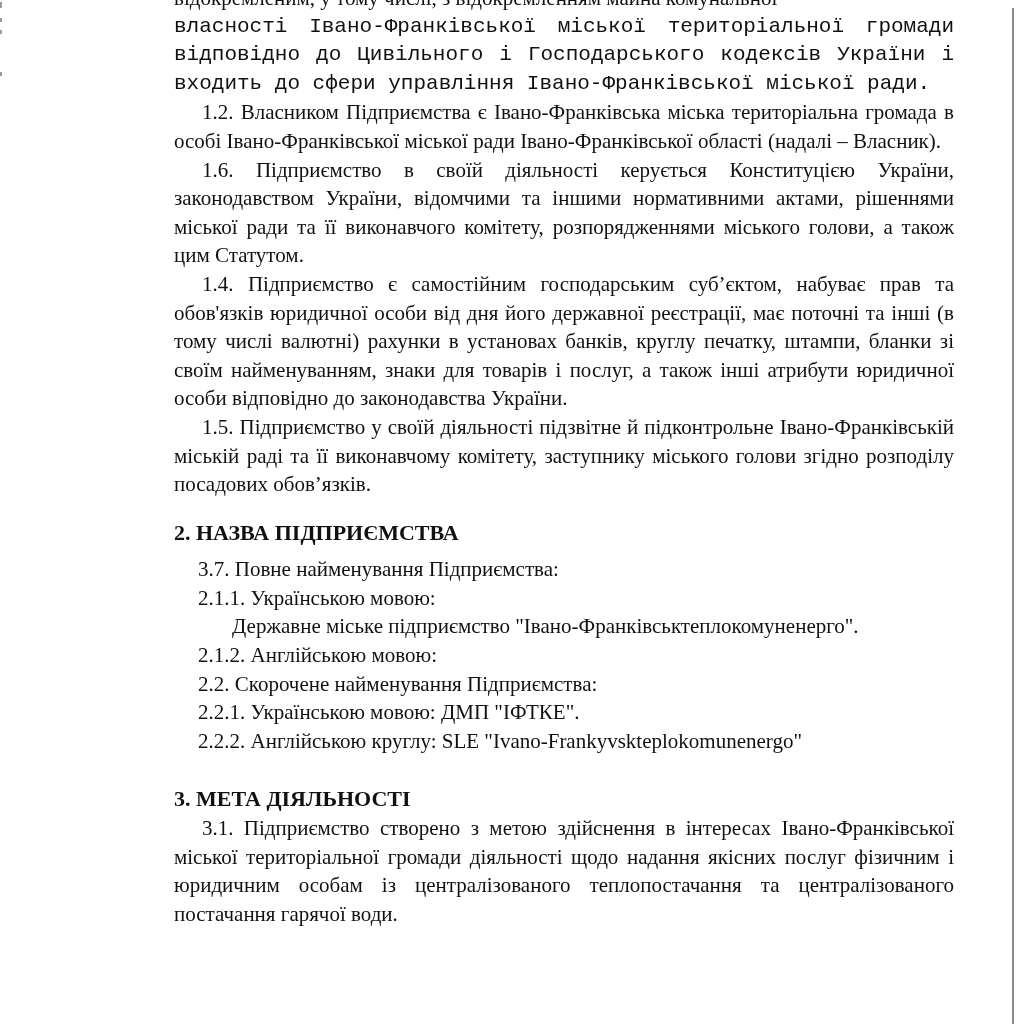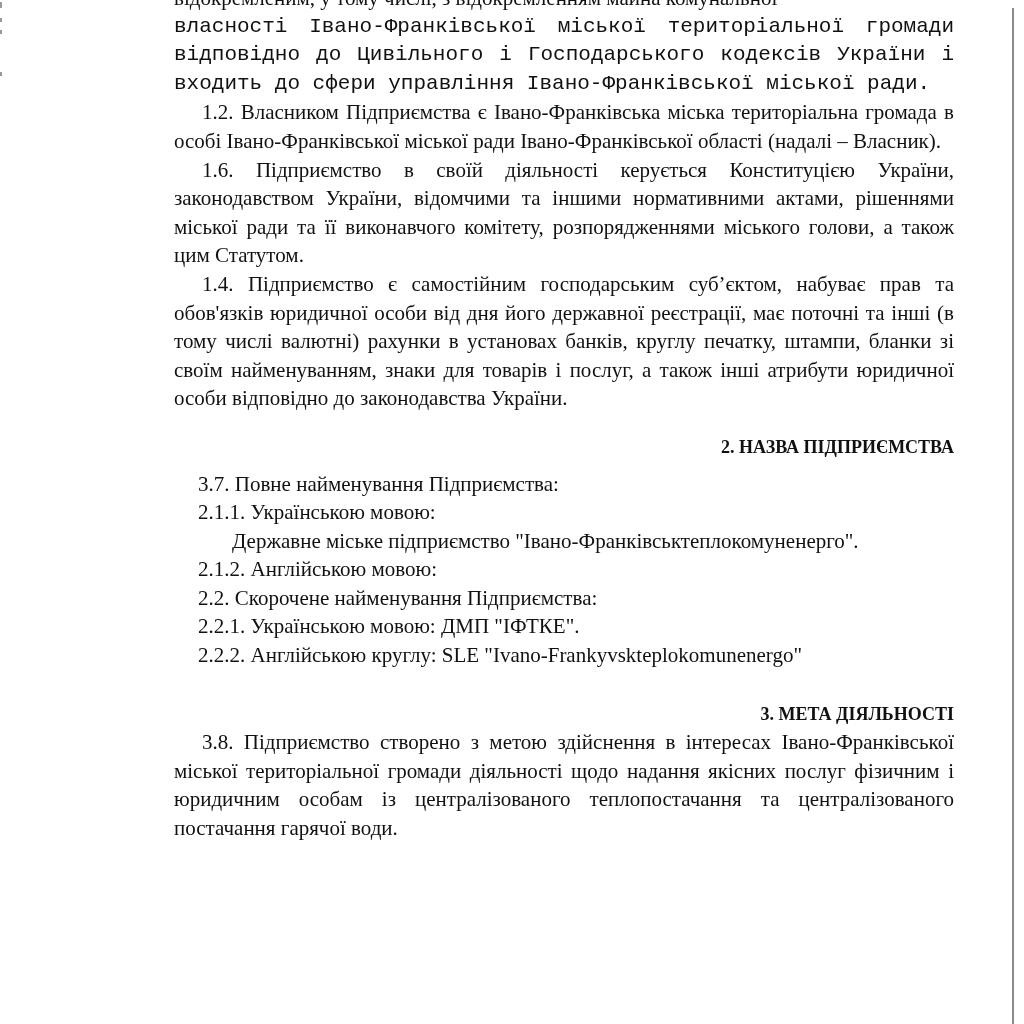--- a/index.html
+++ b/index.html
@@ -24,23 +24,23 @@
       line-height: 28.6px;
     }
     .para {
       margin: 0;
       text-align: justify;
       text-indent: 28px;
       text-align-last: left;
     }
     .heading {
       margin: 0;
-      text-align: right;
+      text-align: left;
       font-weight: bold;
-      font-size: 18px;
+      font-size: 22px;
       line-height: 28.6px;
     }
     .gap-before { margin-top: 20px; }
     .gap-after  { margin-bottom: 8px; }
     .line {
       margin: 0;
       white-space: nowrap;
     }
     .ind2 { padding-left: 58px; }
     .ind1b { padding-left: 24px; }
@@ -77,27 +77,28 @@
 </div>
 
 <div class="right-rule"></div>
 
 <div class="page">
   <p class="para" style="text-indent:0;">відокремленим, у тому числі, з відокремленням майна комунальної</p>
   <p class="para" style="text-indent:0;font-family:Liberation Mono, monospace;">власності Івано-Франківської міської територіальної громади відповідно до Цивільного і Господарського кодексів України і входить до сфери управління Івано-Франківської міської ради.</p>
   <p class="para">1.2. Власником Підприємства є Івано-Франківська міська територіальна громада в особі Івано-Франківської міської ради Івано-Франківської області (надалі – Власник).</p>
   <p class="para">1.6. Підприємство в своїй діяльності керується Конституцією України, законодавством України, відомчими та іншими нормативними актами, рішеннями міської ради та її виконавчого комітету, розпорядженнями міського голови, а також цим Статутом.</p>
   <p class="para">1.4. Підприємство є самостійним господарським суб’єктом, набуває прав та обов'язків юридичної особи від дня його державної реєстрації, має поточні та інші (в тому числі валютні) рахунки в установах банків, круглу печатку, штампи, бланки зі своїм найменуванням, знаки для товарів і послуг, а також інші атрибути юридичної особи відповідно до законодавства України.</p>
+  <p class="para">1.5. Підприємство у своїй діяльності підзвітне й підконтрольне Івано-Франківській міській раді та її виконавчому комітету, заступнику міського голови згідно розподілу посадових обов’язків.</p>
 
   <h2 class="heading gap-before gap-after">2. НАЗВА ПІДПРИЄМСТВА</h2>
 
   <p class="line ind1b">3.7. Повне найменування Підприємства:</p>
   <p class="line ind1b">2.1.1. Українською мовою:</p>
   <p class="line ind2">Державне міське підприємство "Івано-Франківськтеплокомуненерго".</p>
   <p class="line ind1b">2.1.2. Англійською мовою:</p>
   <p class="line ind1b">2.2. Скорочене найменування Підприємства:</p>
   <p class="line ind1b">2.2.1. Українською мовою: ДМП "ІФТКЕ".</p>
   <p class="line ind1b">2.2.2. Англійською круглу: SLE "Ivano-Frankyvskteplokomunenergo"</p>
 
   <h2 class="heading gap-before" style="margin-top:30px;">3. МЕТА ДІЯЛЬНОСТІ</h2>
 
-  <p class="para">3.8. Підприємство створено з метою здійснення в інтересах Івано-Франківської міської територіальної громади діяльності щодо надання якісних послуг фізичним і юридичним особам із централізованого теплопостачання та централізованого постачання гарячої води.</p>
+  <p class="para">3.1. Підприємство створено з метою здійснення в інтересах Івано-Франківської міської територіальної громади діяльності щодо надання якісних послуг фізичним і юридичним особам із централізованого теплопостачання та централізованого постачання гарячої води.</p>
 </div>
 
 </body></html>

